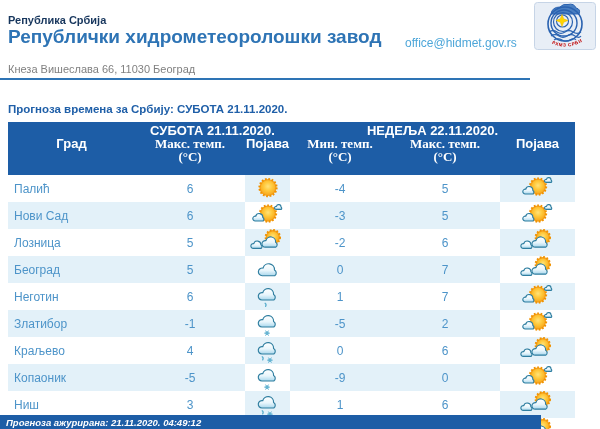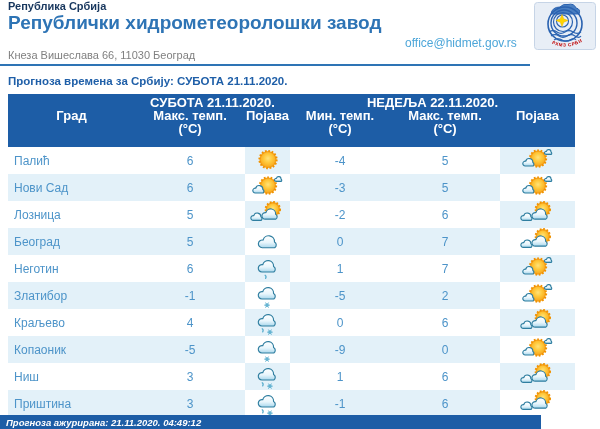--- a/index.html
+++ b/index.html
@@ -3,33 +3,33 @@
 <meta charset="utf-8">
 <style>
   html,body{margin:0;padding:0;}
   body{
     width:600px;height:429px;position:relative;overflow:hidden;background:#fff;
     font-family:"Liberation Sans", sans-serif;
     --header-bar-blue:#1D5DA6; --title-blue:#2E74B5; --dark-navy:#17365D;
     --cell-text-blue:#4D94C9; --row-alt-blue:#E3F1F9; --email-blue:#4DA6D9;
     --address-gray:#808080;
   }
-  .top-header{padding:0 0 0 8px;position:relative;}
+  .top-header{padding:14px 0 0 8px;position:relative;}
   .country{font-size:11px;line-height:12px;font-weight:bold;color:var(--dark-navy);}
   .org{font-size:19px;line-height:21px;font-weight:bold;color:var(--title-blue);}
   .address{font-size:11px;line-height:12px;color:var(--address-gray);margin-top:16px;}
   .email{position:absolute;top:36px;left:405px;font-size:12px;color:var(--email-blue);text-decoration:none;cursor:pointer;}
   .logo{position:absolute;top:2px;right:4px;width:62px;height:48px;}
   .divider{height:2px;background:var(--title-blue);width:530px;margin-top:3px;}
-  .forecast-title{margin:9px 0 6px 8px;font-size:11.5px;line-height:13px;font-weight:bold;color:#1F5FA8;}
+  .forecast-title{margin:23px 0 6px 8px;font-size:11.5px;line-height:13px;font-weight:bold;color:#1F5FA8;}
   table.forecast{border-collapse:collapse;table-layout:fixed;width:567px;margin-left:8px;}
   thead th{background:var(--header-bar-blue);color:#fff;font-size:13px;font-weight:bold;padding:0;}
   .th-a{height:15px;vertical-align:bottom;text-align:center;line-height:13px;}
   .th-b{vertical-align:top;text-align:center;line-height:13px;padding-bottom:12px;}
-  .hline{line-height:13px;}
+  .hline{line-height:13px;font-family:Liberation Serif, serif;}
   tbody td{height:27px;font-size:12px;color:var(--cell-text-blue);padding:0;}
   td.city{text-align:left;padding-left:6px;}
   td.temp{text-align:center;}
   td.pheno{text-align:center;line-height:0;}
   tbody tr:nth-child(odd){background:#fff;}
   tbody tr:nth-child(even){background:var(--row-alt-blue);}
   tbody tr:nth-child(odd) td.pheno{background:var(--row-alt-blue);}
   tbody tr:nth-child(even) td.pheno{background:#fff;}
   .wicon{display:inline-block;line-height:0;}
   .footer-bar{

